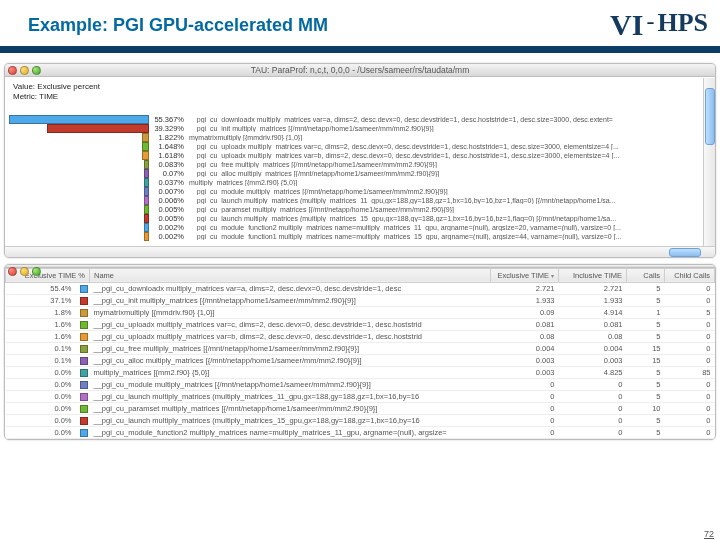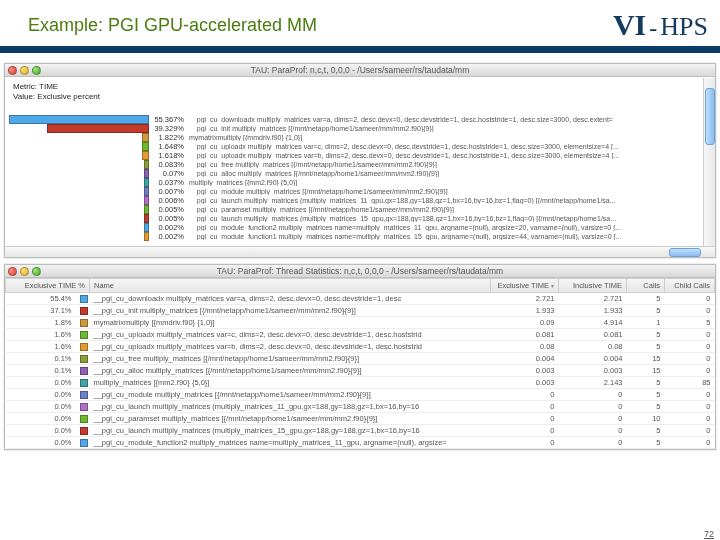--- a/index.html
+++ b/index.html
@@ -16,45 +16,45 @@
 
   .slide-header {
     display: flex;
     align-items: center;
     justify-content: space-between;
     padding: 8px 12px 0 28px;
     position: relative;
   }
   .slide-title {
     font-size: 18px;
-    font-weight: 400;
-    color: #4d7c0f;
+    font-weight: 700;
+    color: #0369a1;
   }
   .logo {
     font-family: Georgia, "Times New Roman", serif;
     font-size: 24px;
     font-weight: 400;
     letter-spacing: 0;
     color: #143b5e;
     display: flex;
-    align-items: flex-end;
+    align-items: flex-start;
     gap: 0;
   }
   .logo-vi { font-weight: 700; font-size: 30px; }
   .logo-dash { margin: 0 3px; font-size: 24px; color: #0c2e4d; }
-  .logo-hps { font-weight: 400; font-size: 26px; }
+  .logo-hps { font-weight: 700; font-size: 26px; }
   .header-rule {
     height: 7px;
     background: #0d3c67;
     margin: 4px 0 10px 0;
   }
 
   .window {
     border: 1px solid #bcbcbc;
-    border-radius: 0;
+    border-radius: 5px;
     margin: 0 4px 6px 4px;
     background: #eee;
     box-shadow: 0 0 2px rgba(0,0,0,.2);
     overflow: hidden;
     font-size: 8px;
     position: relative;
   }
 
   .titlebar {
     background: linear-gradient(#f4f4f4, #d8d8d8);
@@ -207,22 +207,22 @@
   <div class="titlebar">
     <div class="traffic-lights">
       <span class="tl red"></span>
       <span class="tl yellow"></span>
       <span class="tl green"></span>
     </div>
     <span>TAU: ParaProf: n,c,t, 0,0,0 - /Users/sameer/rs/taudata/mm</span>
   </div>
   <div class="panel-body" style="padding-right:12px;">
     <div class="metric-lines">
+      <div>Value: Exclusive percent</div>
       <div>Metric: TIME</div>
-      <div>Value: Exclusive percent</div>
     </div>
     <div class="bar-area" id="bar-area">
         <div class="bar-wrap">
           <div class="bar" style="width: 140px; background: rgb(79, 169, 232);"></div>
         </div>
         <div class="pct">55.367%</div>
         <div class="fname">__pgi_cu_downloadx multiply_matrices var=a, dims=2, desc.devx=0, desc.devstride=1, desc.hoststride=1, desc.size=3000, desc.extent=</div>
         <div class="bar-wrap">
           <div class="bar" style="width: 100px; background: rgb(193, 58, 44);"></div>
         </div>
@@ -294,21 +294,20 @@
   <div class="scrollbar-bottom"></div>
 </div>
 
 <div class="window">
   <div class="titlebar">
     <div class="traffic-lights">
       <span class="tl red"></span>
       <span class="tl yellow"></span>
       <span class="tl green"></span>
     </div>
-    <span>TAU: ParaProf: Thread Statistics: n,c,t, 0,0,0 - /Users/sameer/rs/taudata/mm</span>
   </div>
   <table class="table">
     <colgroup>
       <col class="c-pct">
         <col class="c-sw">
         <col class="c-name">
       <col class="c-et">
         <col class="c-it">
         <col class="c-calls">
         <col class="c-cc">
@@ -385,21 +384,21 @@
           <td class="num">0.003</td>
           <td class="num">0.003</td>
           <td class="num">15</td>
           <td class="num">0</td>
         </tr>
         <tr>
           <td class="num">0.0%</td>
           <td><span class="sw" style="background: rgb(62, 164, 161);"></span></td>
           <td>multiply_matrices [{mm2.f90} {5,0}]</td>
           <td class="num">0.003</td>
-          <td class="num">2.143</td>
+          <td class="num">4.825</td>
           <td class="num">5</td>
           <td class="num">85</td>
         </tr>
         <tr>
           <td class="num">0.0%</td>
           <td><span class="sw" style="background: rgb(110, 127, 199);"></span></td>
           <td>__pgi_cu_module multiply_matrices [{/mnt/netapp/home1/sameer/mm/mm2.f90}{9}]</td>
           <td class="num">0</td>
           <td class="num">0</td>
           <td class="num">5</td>

